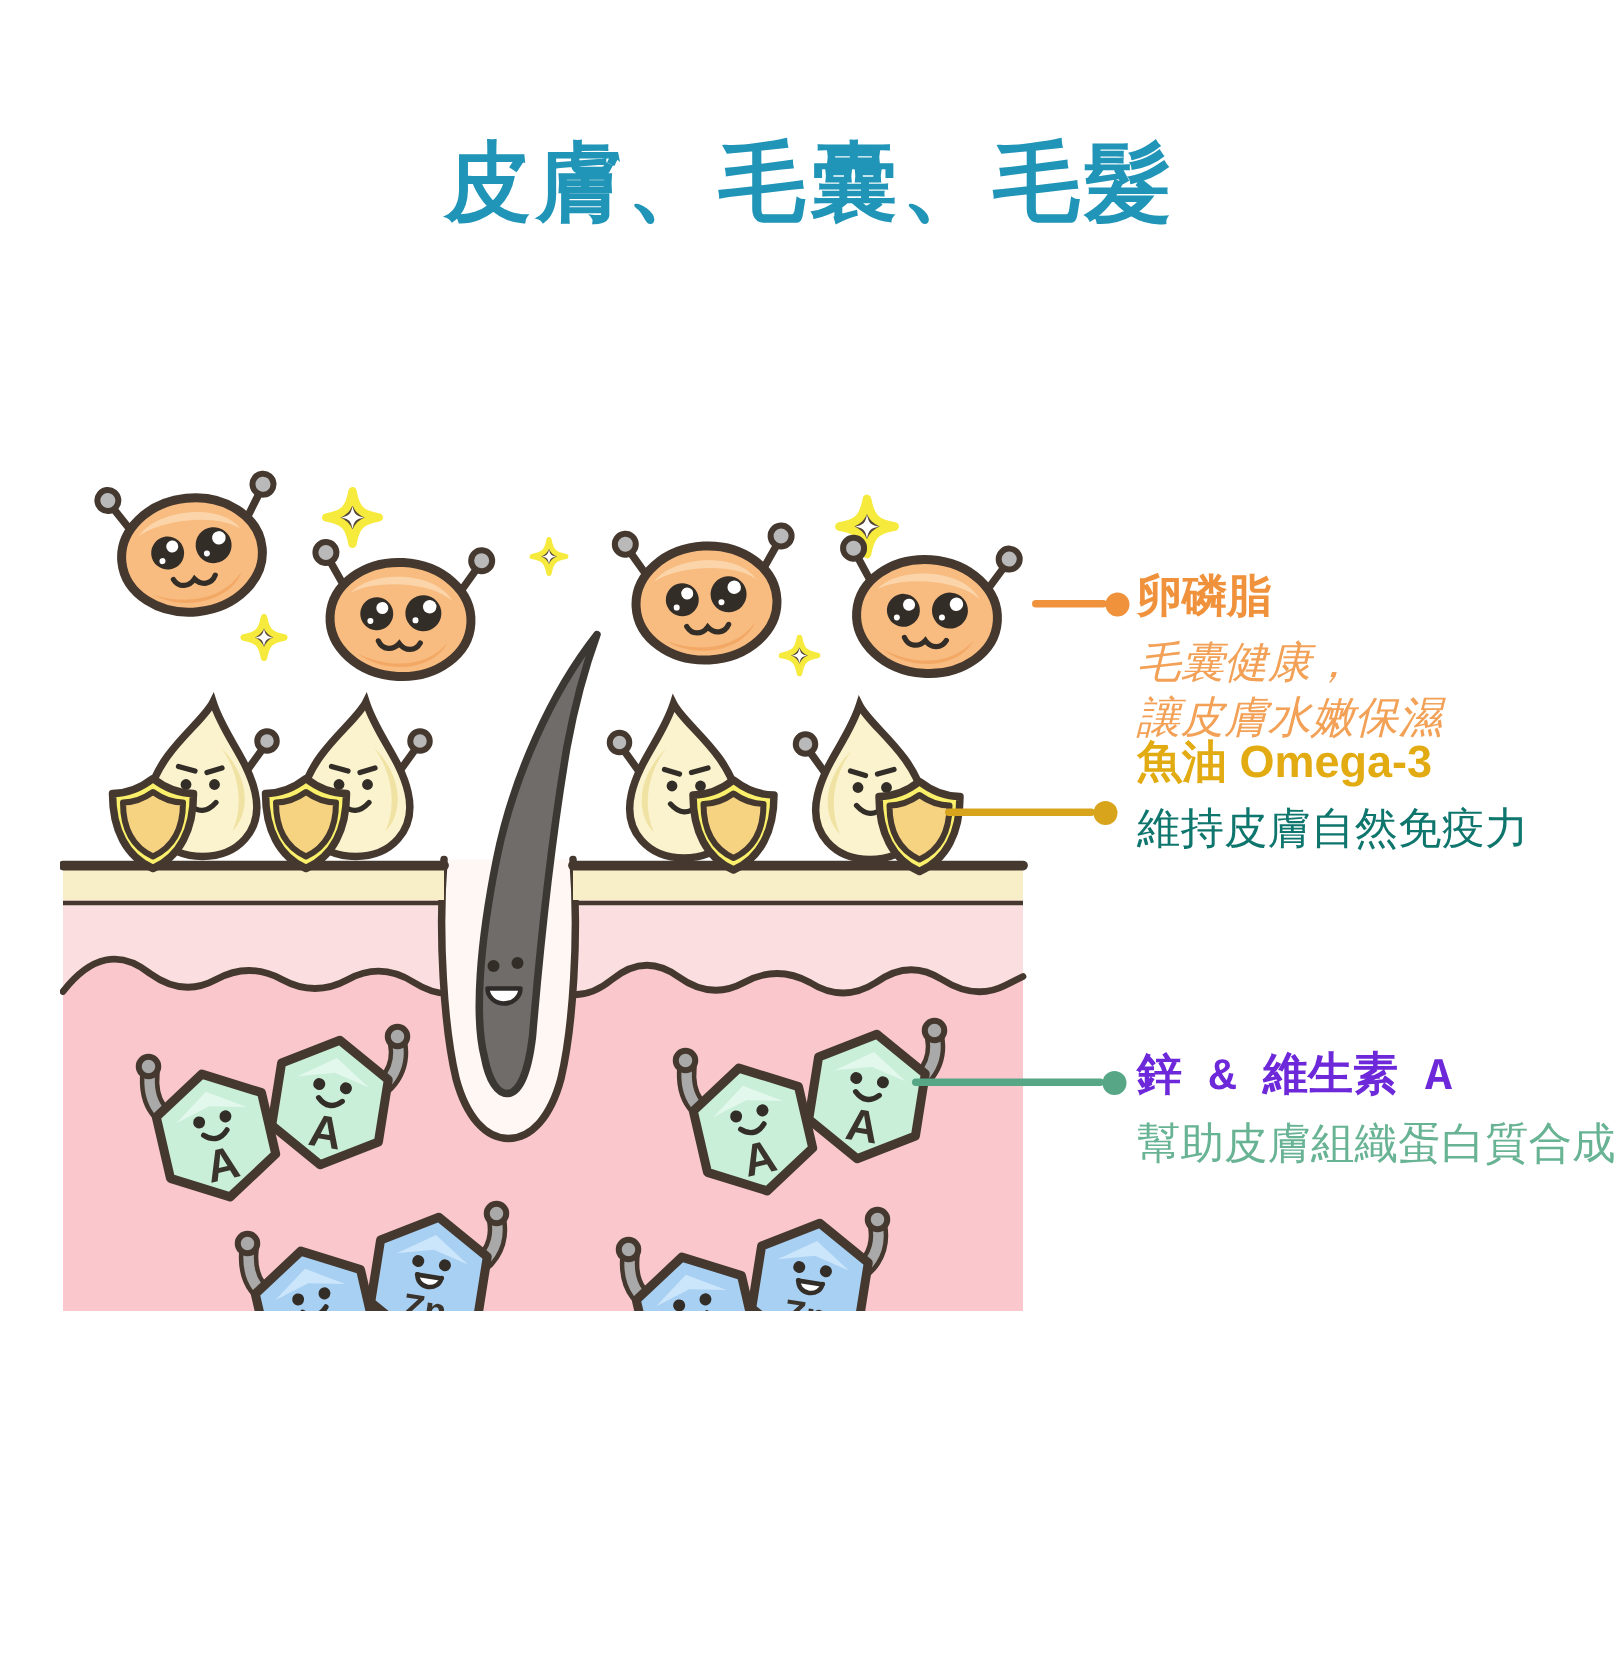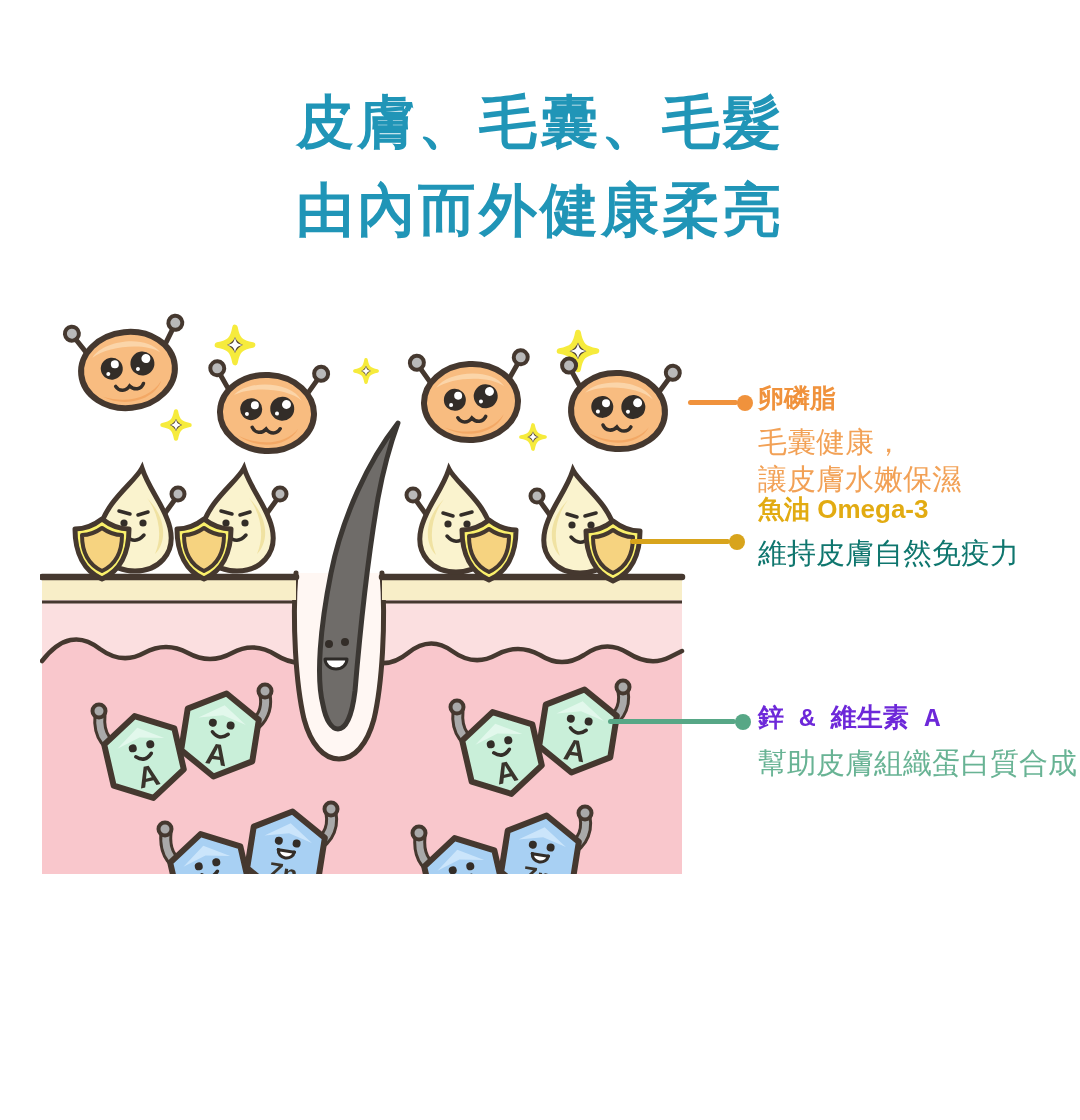--- a/index.html
+++ b/index.html
@@ -23,39 +23,38 @@
   .face{fill:#332D28;}
   .face-line{stroke:#332D28;stroke-width:3.5;fill:none;stroke-linecap:round;}
   
   .leader{position:absolute;height:5px;border-radius:3px;}
   .leader .dot{position:absolute;right:-15px;top:-5.5px;width:16px;height:16px;border-radius:50%;}
   .lead-orange,.lead-orange .dot{background:#F0923C;}
   .lead-gold,.lead-gold .dot{background:#D8A41C;}
   .lead-green,.lead-green .dot{background:#57A786;}
   
   .annotation{position:absolute;left:758px;white-space:nowrap;}
-  .ann-title{font-size:26px;line-height:42px;font-weight:bold;}
+  .ann-title{font-size:30px;line-height:42px;font-weight:bold;}
   .ann-desc{font-size:29px;line-height:37px;margin-top:5px;}
   .ann-orange .ann-title{color:#F0923C;}
-  .ann-orange .ann-desc{color:#F2A156;}
+  .ann-orange .ann-desc{color:#F2A156;font-style:italic;}
   .ann-gold .ann-title{color:#E2AB12;}
   .ann-gold .ann-desc{color:#0f766e;}
   .ann-green .ann-title{color:#6d28d9;font-family:Liberation Mono, monospace;}
   .ann-green .ann-desc{color:#68B394;text-align:center;}
   
   .wave{position:absolute;left:0;top:1000px;}
 </style>
 </head>
 <body>
 
 <div class="stage">
 
   <div class="title">
     <div>皮膚、毛囊、毛髮</div>
-    <div>由內而外健康柔亮</div>
   </div>
 
   <svg class="illu" width="650" height="612" viewBox="0 0 650 612" xmlns="http://www.w3.org/2000/svg">
     <defs>
 
       <g id="sparkle">
         <path d="M0,-16 C 2,-5 5,-2 16,0 C 5,2 2,5 0,16 C -2,5 -5,2 -16,0 C -5,-2 -2,-5 0,-16 Z" fill="#554538" stroke="#F6EB3C" stroke-width="5" stroke-linejoin="round"></path>
         <path d="M0,-7 C 1,-2 2,-1 7,0 C 2,1 1,2 0,7 C -1,2 -2,1 -7,0 C -2,-1 -1,-2 0,-7 Z" fill="#ffffff"></path>
       </g>
 

